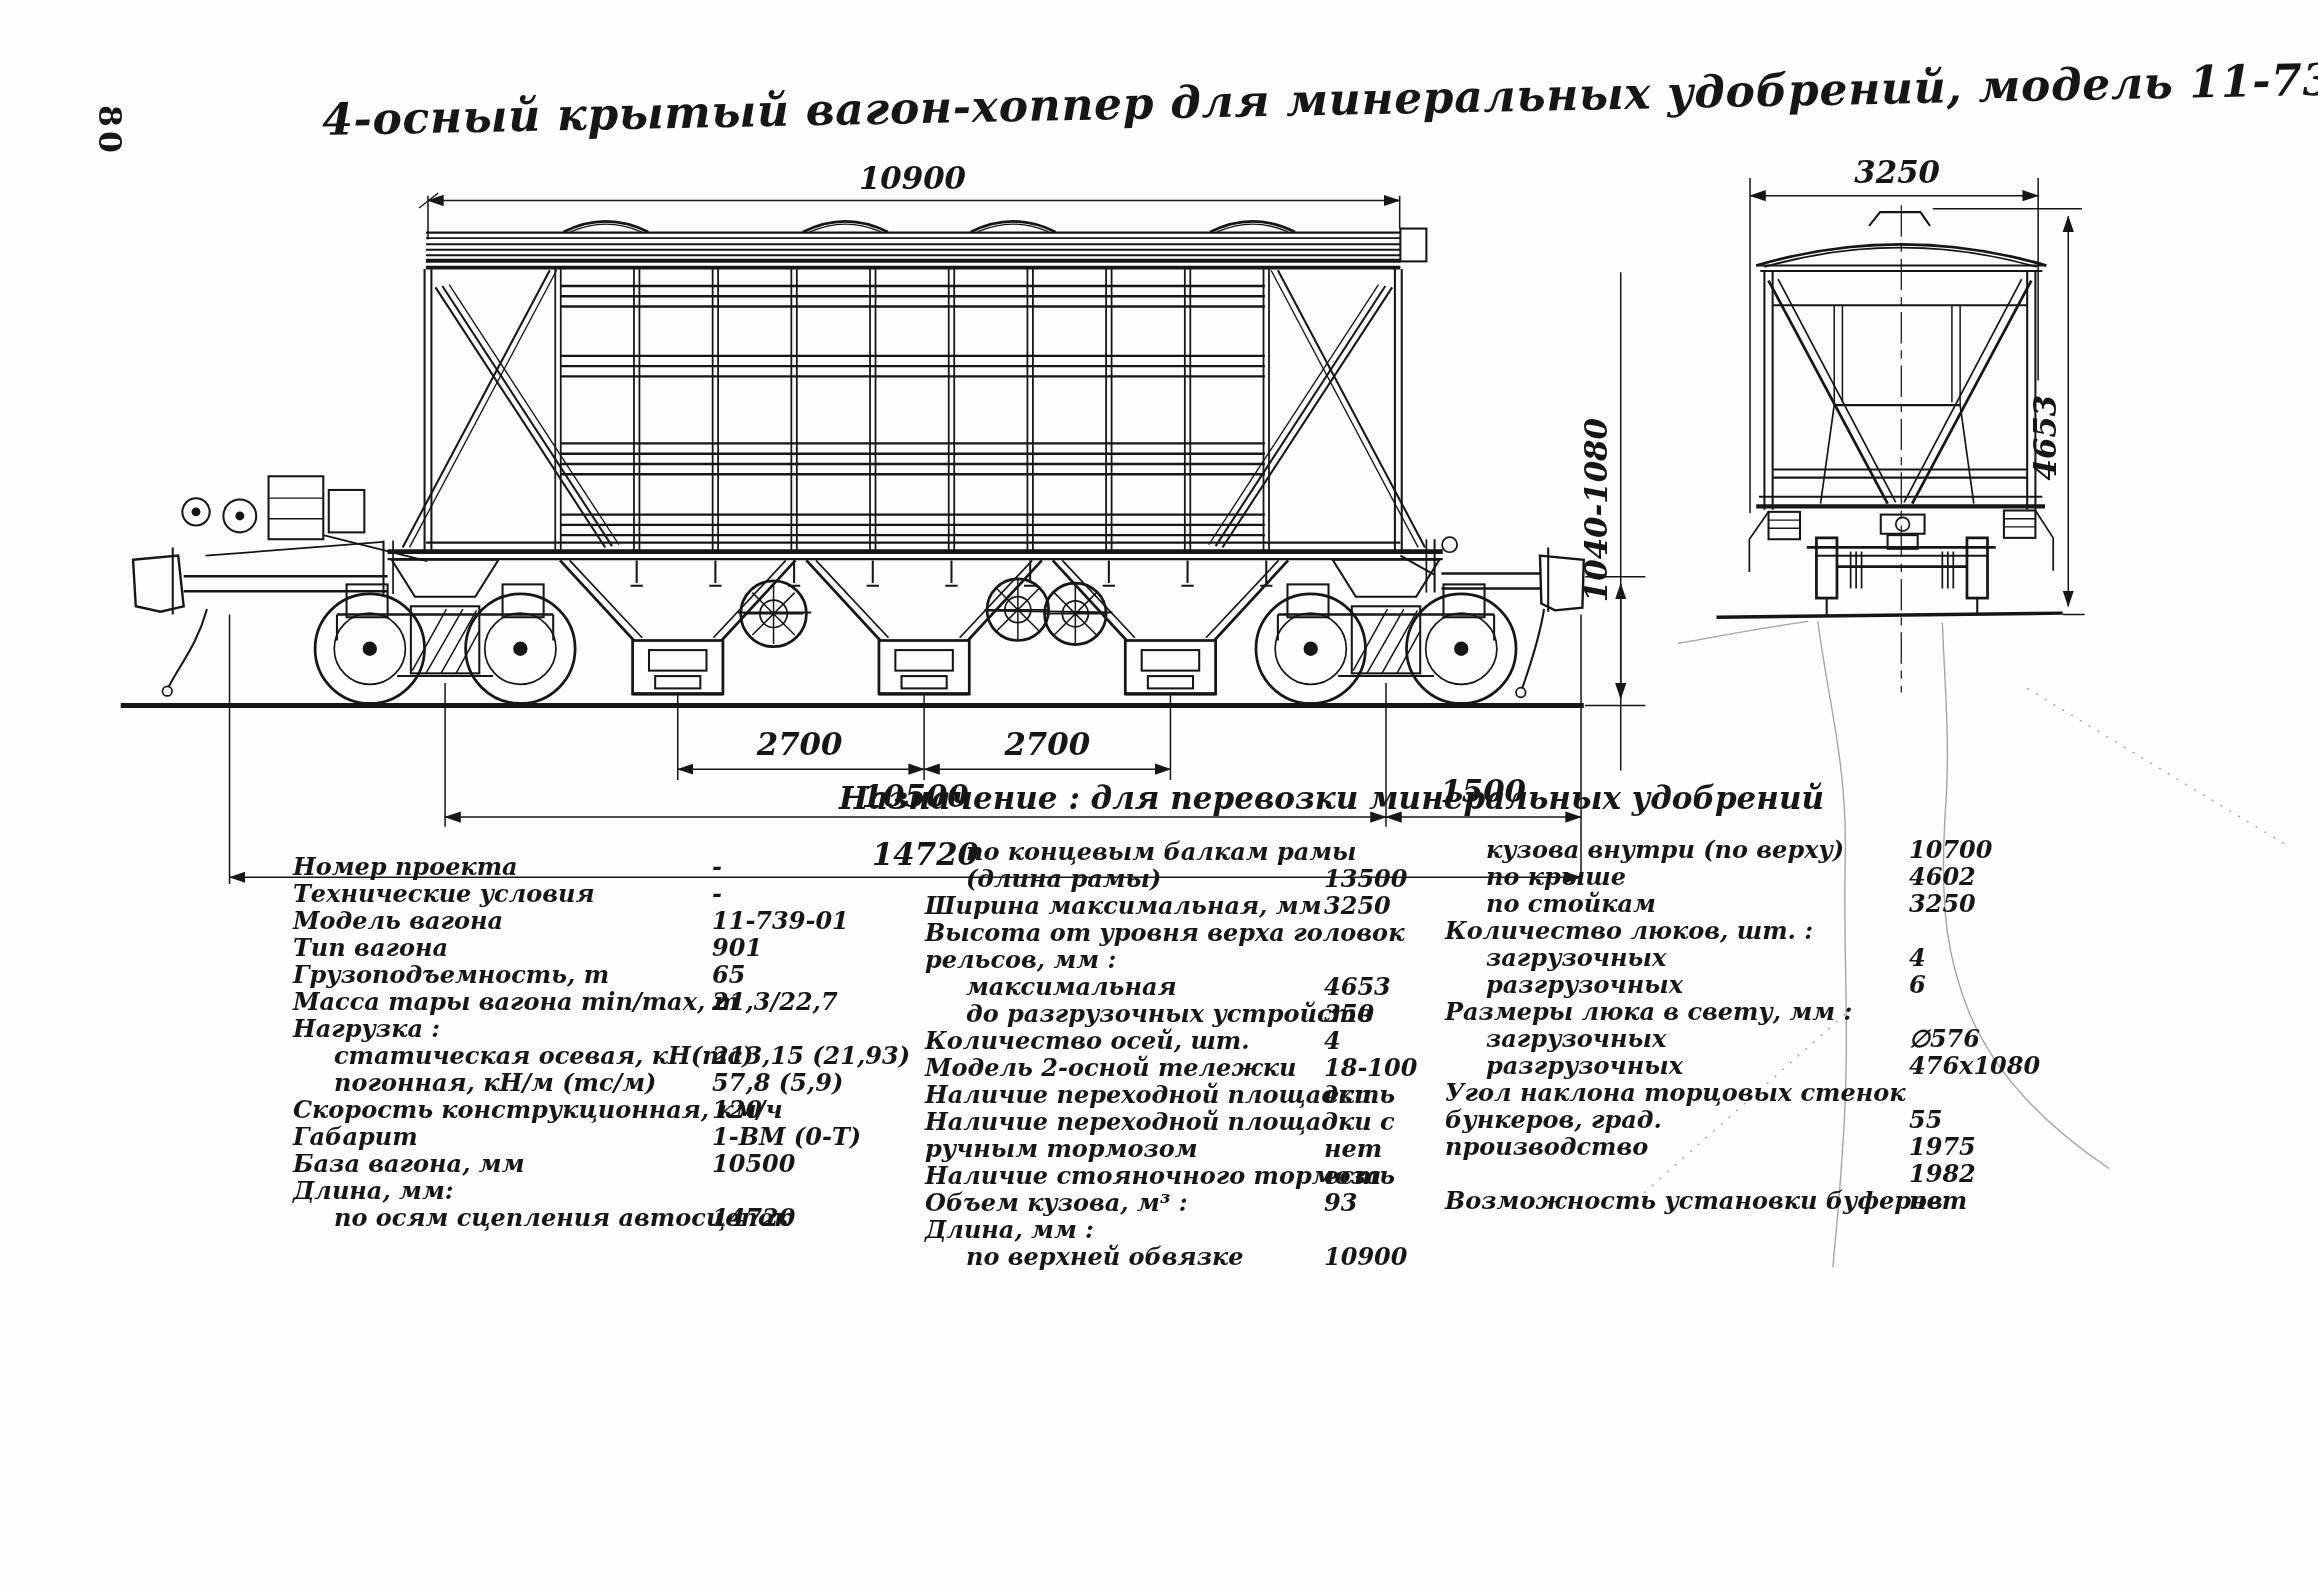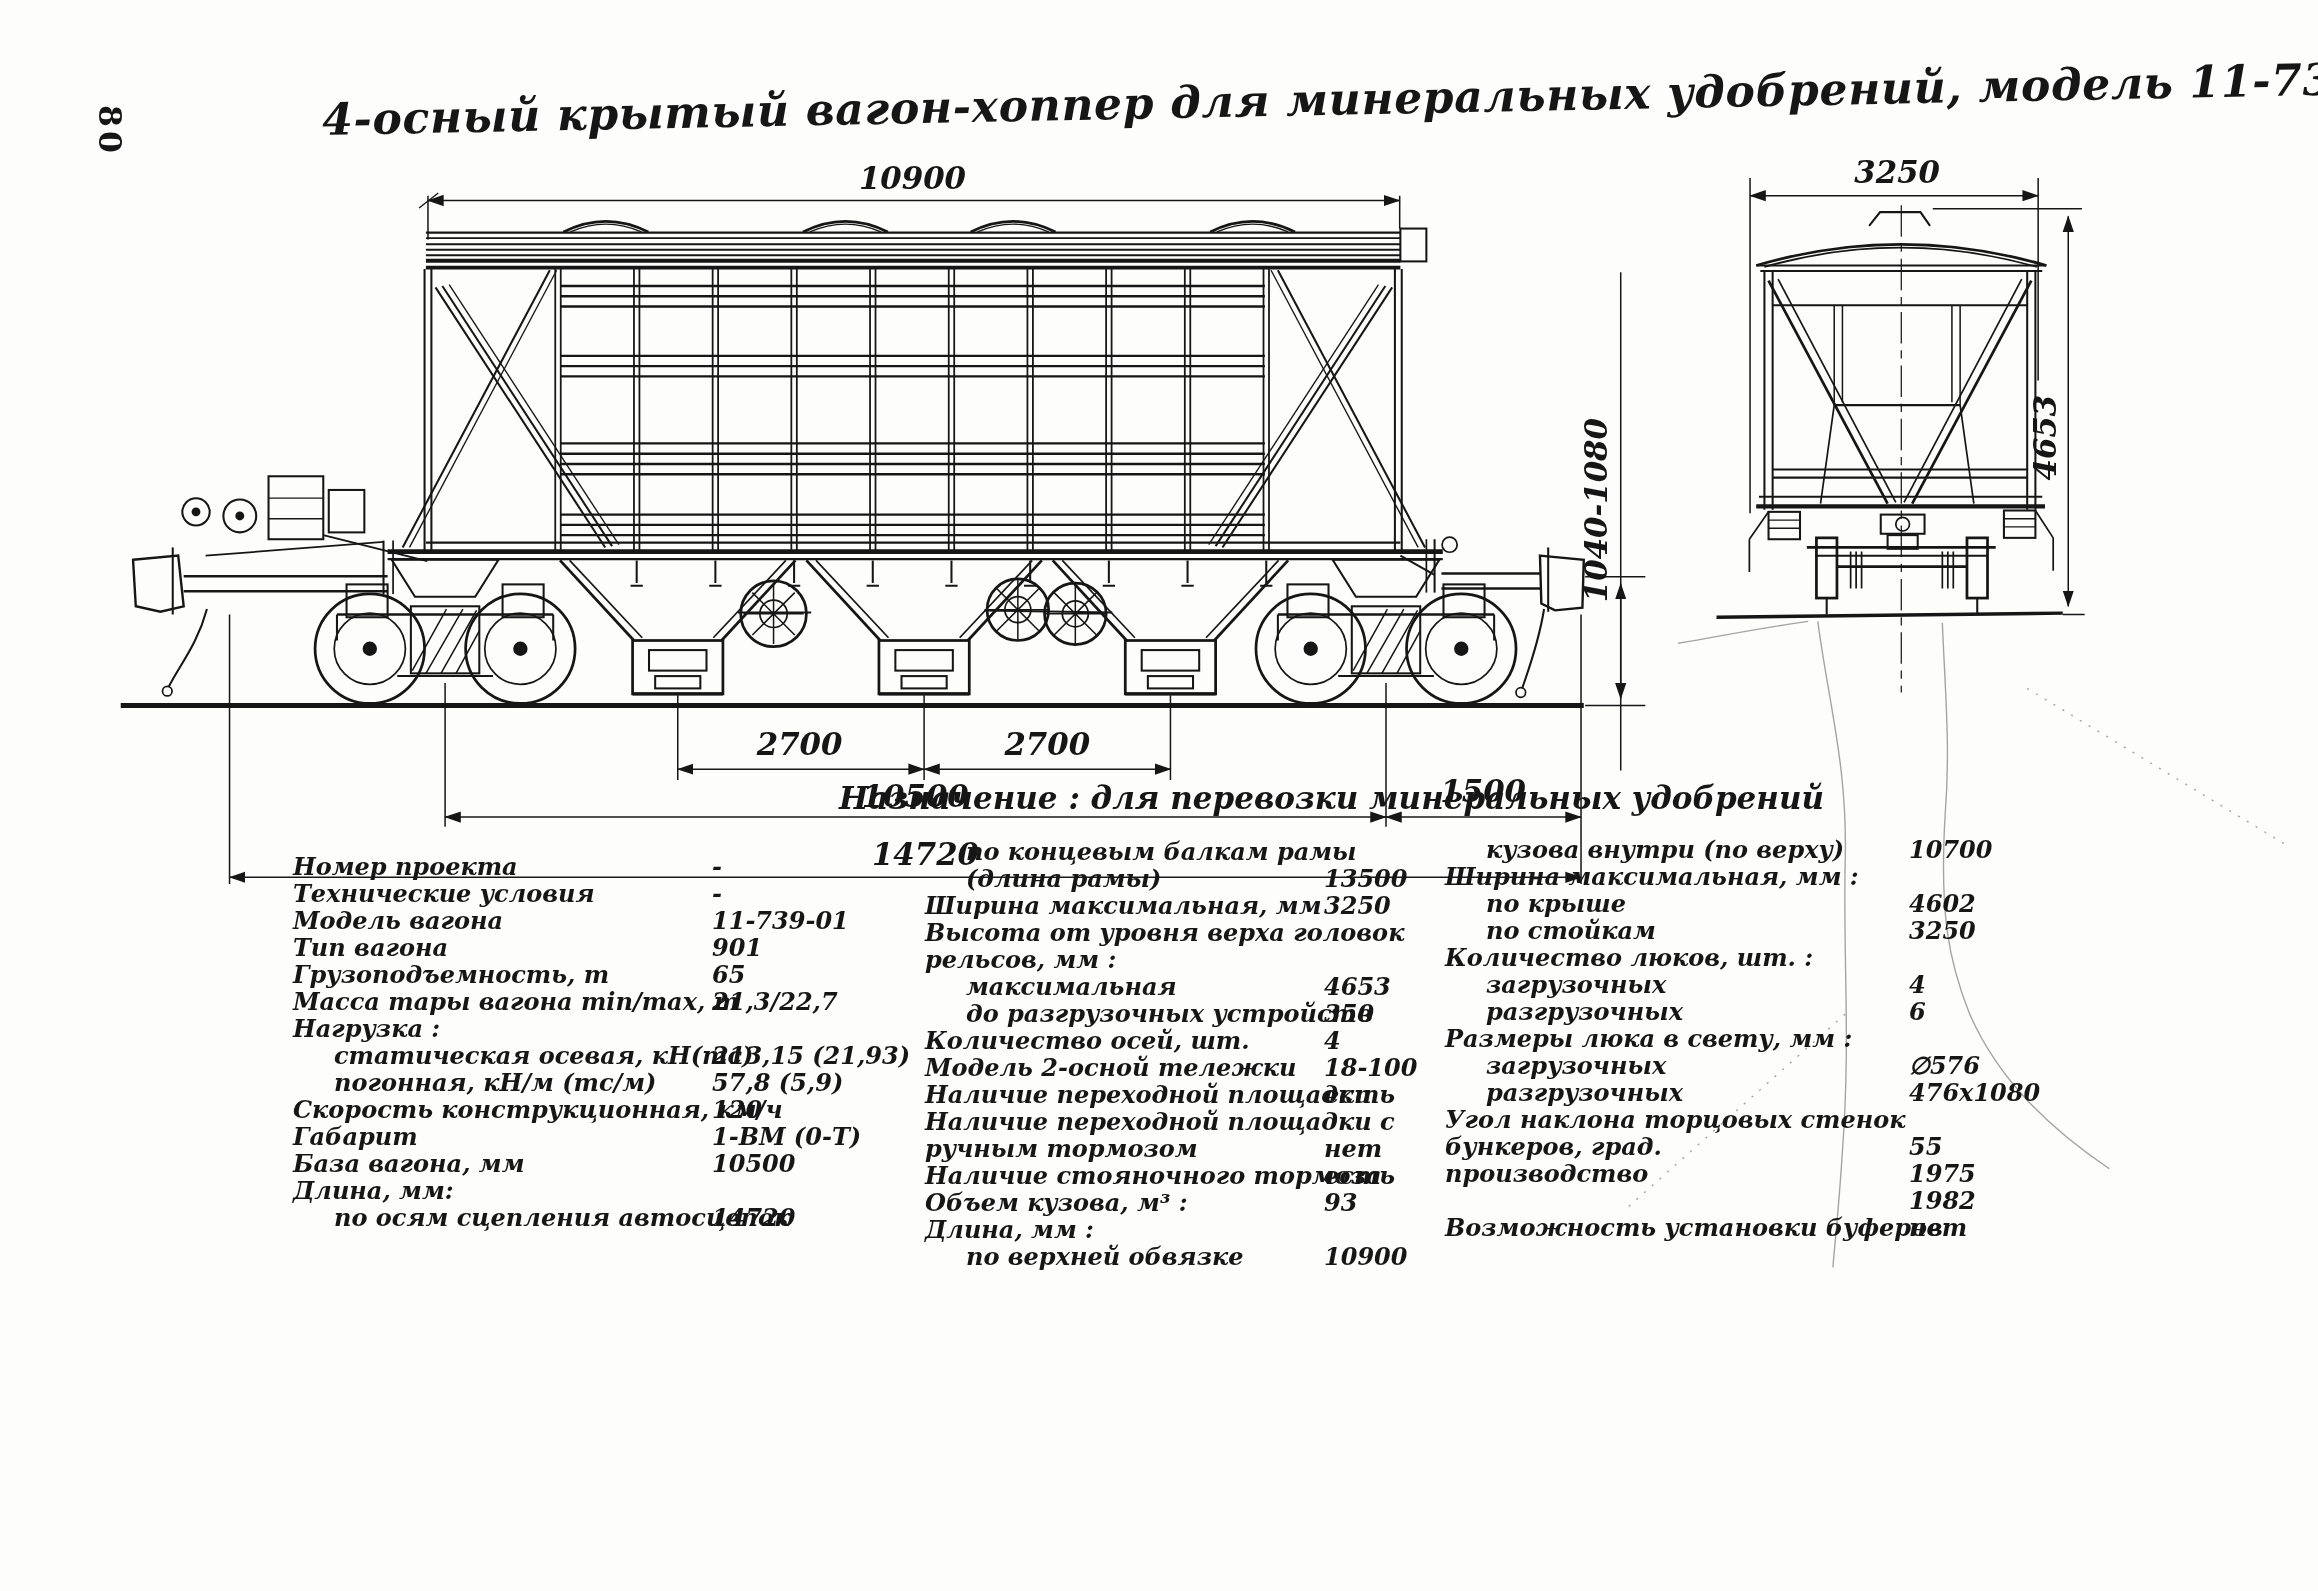--- a/index.html
+++ b/index.html
@@ -427,24 +427,20 @@
       <span class="lbl ind">по верхней обвязке</span>
       <span class="val">10900</span>
     </div>
   </div>
 <div id="col3" class="col">
     <div class="spec-row">
       <span class="lbl ind">кузова внутри (по верху)</span>
       <span class="val">10700</span>
     </div>
     <div class="spec-row">
-      <span class="lbl">Ширина максимальная, мм :</span>
-      <span class="val"></span>
-    </div>
-    <div class="spec-row">
       <span class="lbl ind">по крыше</span>
       <span class="val">4602</span>
     </div>
     <div class="spec-row">
       <span class="lbl ind">по стойкам</span>
       <span class="val">3250</span>
     </div>
     <div class="spec-row">
       <span class="lbl">Количество люков, шт. :</span>
       <span class="val"></span>

